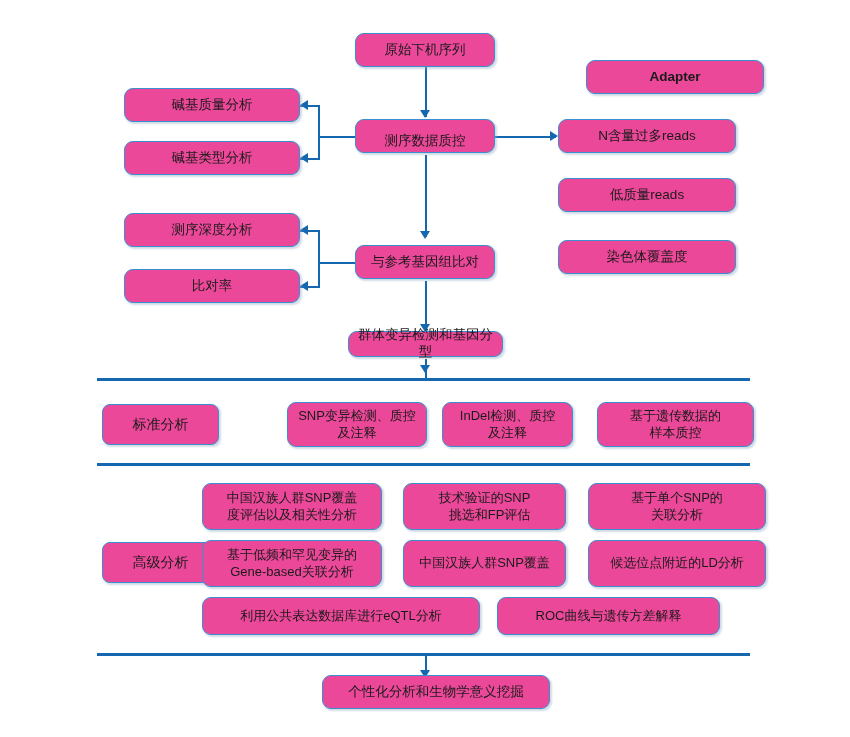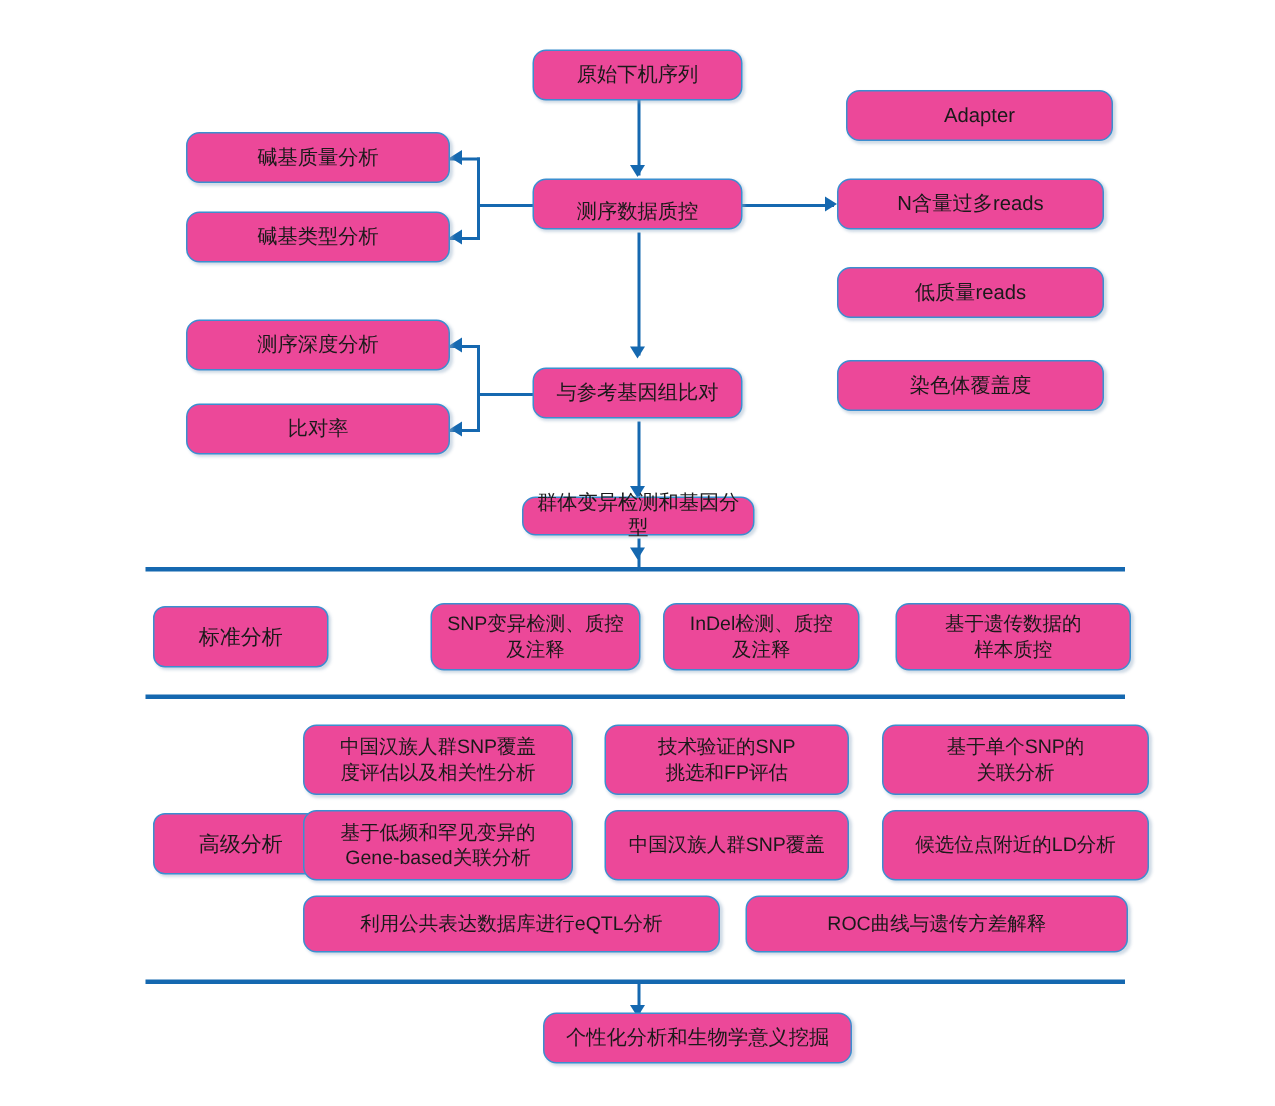--- a/index.html
+++ b/index.html
@@ -120,21 +120,21 @@
   </div>
 
   <div class="node" style="left:124px; top:88px; width:176px; height:34px;">
     <span class="lbl">碱基质量分析</span>
   </div>
 
   <div class="node" style="left:124px; top:141px; width:176px; height:34px;">
     <span class="lbl">碱基类型分析</span>
   </div>
 
-  <div class="node" style="left:564px; top:60px; width:178px; height:34px;">
+  <div class="node" style="left:586px; top:60px; width:178px; height:34px;font-weight:bold;">
     <span class="lbl">Adapter</span>
   </div>
 
   <div class="node" style="left:558px; top:119px; width:178px; height:34px;">
     <span class="lbl">N含量过多reads</span>
   </div>
 
   <div class="node" style="left:558px; top:178px; width:178px; height:34px;">
     <span class="lbl">低质量reads</span>
   </div>
@@ -180,21 +180,21 @@
 
   <div class="node side-label" style="left:102px; top:542px; width:117px; height:41px;">
     <span class="lbl">高级分析</span>
   </div>
 
   <div class="node multi" style="left:202px; top:483px; width:180px; height:47px;">
     <span class="lbl">中国汉族人群SNP覆盖
 度评估以及相关性分析</span>
   </div>
 
-  <div class="node multi" style="left:403px; top:483px; width:163px; height:47px;">
+  <div class="node multi" style="left:403px; top:483px; width:163px; height:47px;text-align:right;">
     <span class="lbl">技术验证的SNP
 挑选和FP评估</span>
   </div>
 
   <div class="node multi" style="left:588px; top:483px; width:178px; height:47px;">
     <span class="lbl">基于单个SNP的
 关联分析</span>
   </div>
 
   <div class="node multi" style="left:202px; top:540px; width:180px; height:47px;">
@@ -207,21 +207,21 @@
   </div>
 
   <div class="node multi" style="left:588px; top:540px; width:178px; height:47px;">
     <span class="lbl">候选位点附近的LD分析</span>
   </div>
 
   <div class="node multi" style="left:202px; top:597px; width:278px; height:38px;">
     <span class="lbl">利用公共表达数据库进行eQTL分析</span>
   </div>
 
-  <div class="node multi" style="left:497px; top:597px; width:255px; height:38px;">
+  <div class="node multi" style="left:497px; top:597px; width:223px; height:38px;">
     <span class="lbl">ROC曲线与遗传方差解释</span>
   </div>
 
-  <div class="node" style="left:322px; top:675px; width:206px; height:34px;margin-left:40px;">
+  <div class="node" style="left:322px; top:675px; width:228px; height:34px;">
     <span class="lbl">个性化分析和生物学意义挖掘</span>
   </div>
 
 </div>
 
 </body></html>

